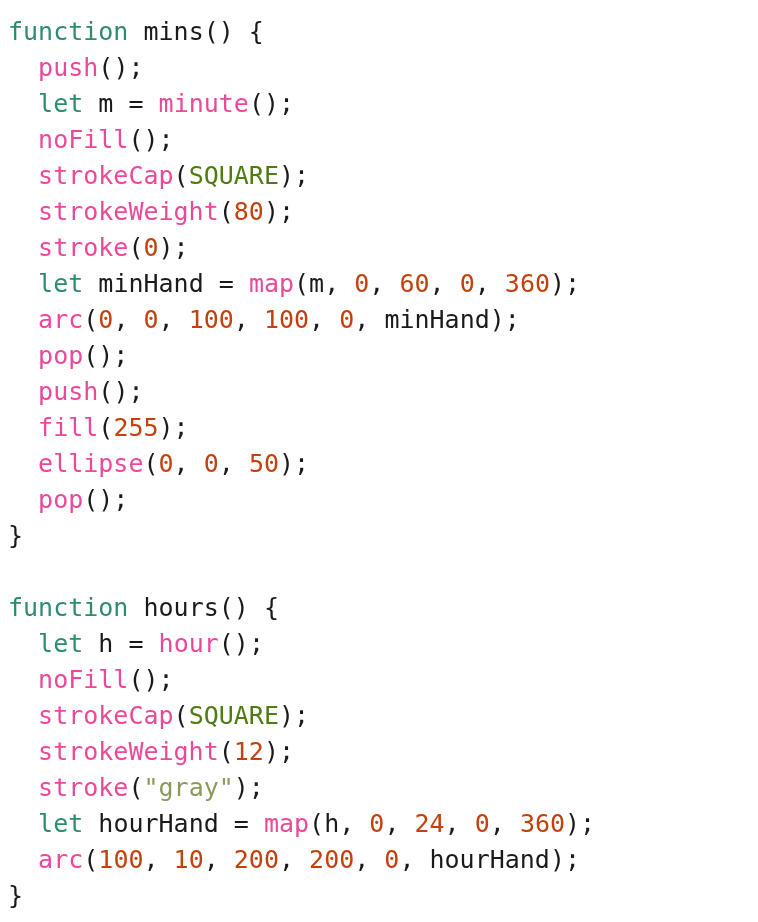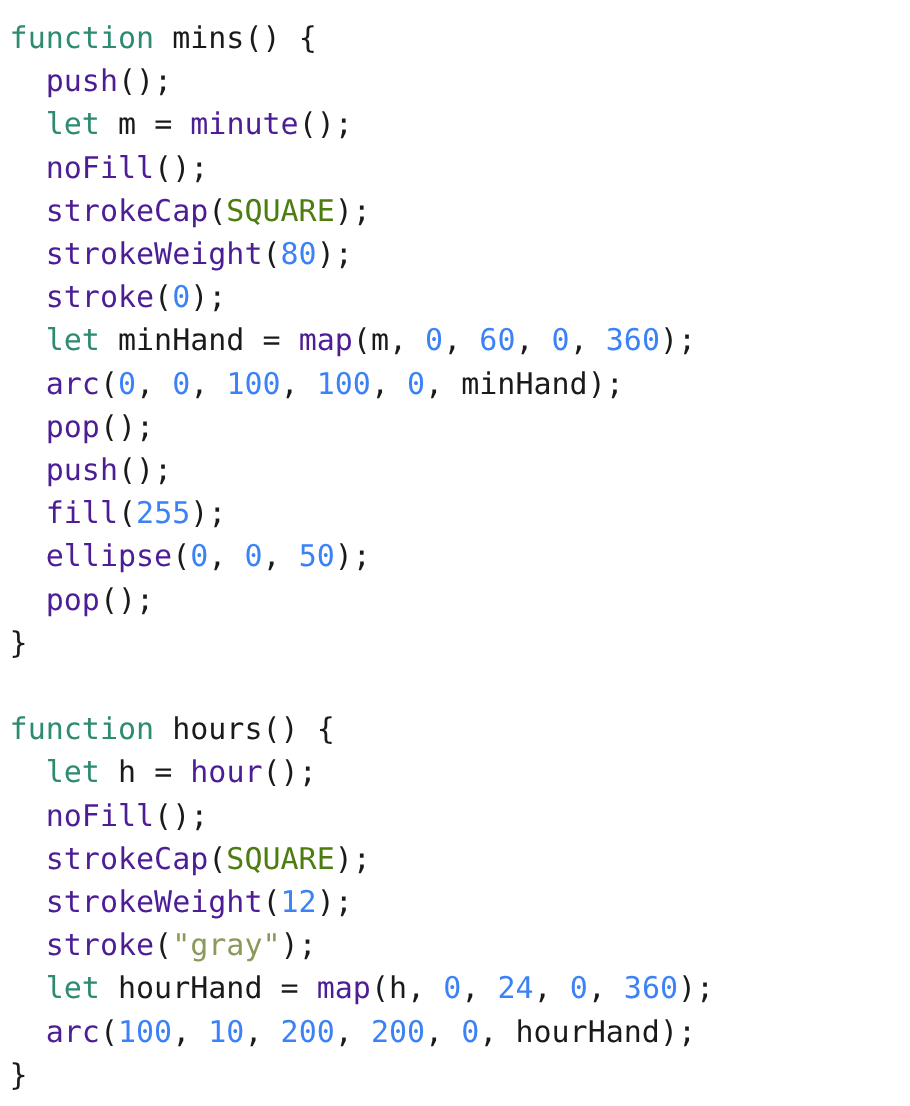--- a/index.html
+++ b/index.html
@@ -24,24 +24,24 @@
   }
   .code-line {
     white-space: pre;
     min-height: 36px;
   }
   .code-line.blank {
     height: 36px;
   }
   
   .tok-keyword  { color: #2d8b72; }
-  .tok-builtin  { color: #4c1d95; }
+  .tok-builtin  { color: #ec4899; }
   .tok-constant { color: #4d7c0f; }
   .tok-string   { color: #8a9a5b; }
-  .tok-number   { color: #3b82f6; }
+  .tok-number   { color: #c2410c; }
   .tok-ident    { color: #1a1a1a; }
   .tok-punct    { color: #1a1a1a; }
   .tok-operator { color: #1a1a1a; }
   .tok-plain    { color: #1a1a1a; }
 </style>
 </head>
 <body>
 
 <div id="code-listing"><div class="code-line"><span class="tok-keyword">function</span><span class="tok-plain"> </span><span class="tok-ident">mins</span><span class="tok-punct">() {</span></div><div class="code-line"><span class="tok-plain">  </span><span class="tok-builtin">push</span><span class="tok-punct">();</span></div><div class="code-line"><span class="tok-plain">  </span><span class="tok-keyword">let</span><span class="tok-plain"> </span><span class="tok-ident">m</span><span class="tok-plain"> </span><span class="tok-operator">=</span><span class="tok-plain"> </span><span class="tok-builtin">minute</span><span class="tok-punct">();</span></div><div class="code-line"><span class="tok-plain">  </span><span class="tok-builtin">noFill</span><span class="tok-punct">();</span></div><div class="code-line"><span class="tok-plain">  </span><span class="tok-builtin">strokeCap</span><span class="tok-punct">(</span><span class="tok-constant">SQUARE</span><span class="tok-punct">);</span></div><div class="code-line"><span class="tok-plain">  </span><span class="tok-builtin">strokeWeight</span><span class="tok-punct">(</span><span class="tok-number">80</span><span class="tok-punct">);</span></div><div class="code-line"><span class="tok-plain">  </span><span class="tok-builtin">stroke</span><span class="tok-punct">(</span><span class="tok-number">0</span><span class="tok-punct">);</span></div><div class="code-line"><span class="tok-plain">  </span><span class="tok-keyword">let</span><span class="tok-plain"> </span><span class="tok-ident">minHand</span><span class="tok-plain"> </span><span class="tok-operator">=</span><span class="tok-plain"> </span><span class="tok-builtin">map</span><span class="tok-punct">(</span><span class="tok-ident">m</span><span class="tok-punct">, </span><span class="tok-number">0</span><span class="tok-punct">, </span><span class="tok-number">60</span><span class="tok-punct">, </span><span class="tok-number">0</span><span class="tok-punct">, </span><span class="tok-number">360</span><span class="tok-punct">);</span></div><div class="code-line"><span class="tok-plain">  </span><span class="tok-builtin">arc</span><span class="tok-punct">(</span><span class="tok-number">0</span><span class="tok-punct">, </span><span class="tok-number">0</span><span class="tok-punct">, </span><span class="tok-number">100</span><span class="tok-punct">, </span><span class="tok-number">100</span><span class="tok-punct">, </span><span class="tok-number">0</span><span class="tok-punct">, </span><span class="tok-ident">minHand</span><span class="tok-punct">);</span></div><div class="code-line"><span class="tok-plain">  </span><span class="tok-builtin">pop</span><span class="tok-punct">();</span></div><div class="code-line"><span class="tok-plain">  </span><span class="tok-builtin">push</span><span class="tok-punct">();</span></div><div class="code-line"><span class="tok-plain">  </span><span class="tok-builtin">fill</span><span class="tok-punct">(</span><span class="tok-number">255</span><span class="tok-punct">);</span></div><div class="code-line"><span class="tok-plain">  </span><span class="tok-builtin">ellipse</span><span class="tok-punct">(</span><span class="tok-number">0</span><span class="tok-punct">, </span><span class="tok-number">0</span><span class="tok-punct">, </span><span class="tok-number">50</span><span class="tok-punct">);</span></div><div class="code-line"><span class="tok-plain">  </span><span class="tok-builtin">pop</span><span class="tok-punct">();</span></div><div class="code-line"><span class="tok-punct">}</span></div><div class="code-line blank">&nbsp;</div><div class="code-line"><span class="tok-keyword">function</span><span class="tok-plain"> </span><span class="tok-ident">hours</span><span class="tok-punct">() {</span></div><div class="code-line"><span class="tok-plain">  </span><span class="tok-keyword">let</span><span class="tok-plain"> </span><span class="tok-ident">h</span><span class="tok-plain"> </span><span class="tok-operator">=</span><span class="tok-plain"> </span><span class="tok-builtin">hour</span><span class="tok-punct">();</span></div><div class="code-line"><span class="tok-plain">  </span><span class="tok-builtin">noFill</span><span class="tok-punct">();</span></div><div class="code-line"><span class="tok-plain">  </span><span class="tok-builtin">strokeCap</span><span class="tok-punct">(</span><span class="tok-constant">SQUARE</span><span class="tok-punct">);</span></div><div class="code-line"><span class="tok-plain">  </span><span class="tok-builtin">strokeWeight</span><span class="tok-punct">(</span><span class="tok-number">12</span><span class="tok-punct">);</span></div><div class="code-line"><span class="tok-plain">  </span><span class="tok-builtin">stroke</span><span class="tok-punct">(</span><span class="tok-string">"gray"</span><span class="tok-punct">);</span></div><div class="code-line"><span class="tok-plain">  </span><span class="tok-keyword">let</span><span class="tok-plain"> </span><span class="tok-ident">hourHand</span><span class="tok-plain"> </span><span class="tok-operator">=</span><span class="tok-plain"> </span><span class="tok-builtin">map</span><span class="tok-punct">(</span><span class="tok-ident">h</span><span class="tok-punct">, </span><span class="tok-number">0</span><span class="tok-punct">, </span><span class="tok-number">24</span><span class="tok-punct">, </span><span class="tok-number">0</span><span class="tok-punct">, </span><span class="tok-number">360</span><span class="tok-punct">);</span></div><div class="code-line"><span class="tok-plain">  </span><span class="tok-builtin">arc</span><span class="tok-punct">(</span><span class="tok-number">100</span><span class="tok-punct">, </span><span class="tok-number">10</span><span class="tok-punct">, </span><span class="tok-number">200</span><span class="tok-punct">, </span><span class="tok-number">200</span><span class="tok-punct">, </span><span class="tok-number">0</span><span class="tok-punct">, </span><span class="tok-ident">hourHand</span><span class="tok-punct">);</span></div><div class="code-line"><span class="tok-punct">}</span></div></div>
 

